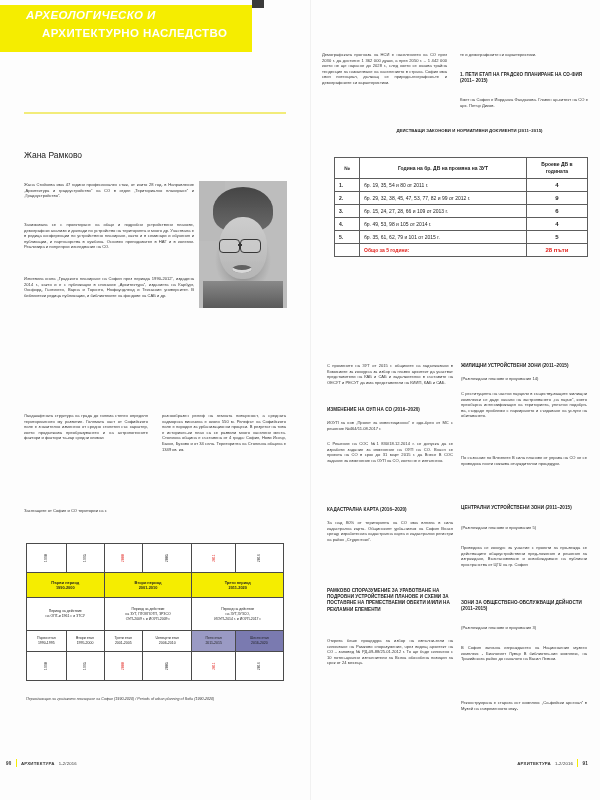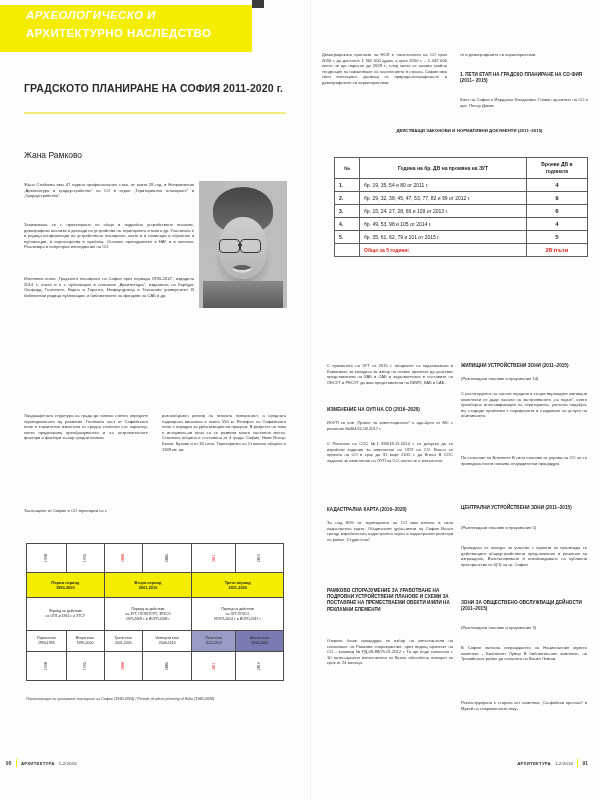--- a/index.html
+++ b/index.html
@@ -10,21 +10,21 @@
   
   .sheet{position:absolute;left:0;top:0;width:600px;height:800px;background:#fdfdfd;}
   .gutter{position:absolute;left:310px;top:0;width:1px;height:800px;background:#f1f1f1;}
 
   
   .banner{position:absolute;left:0;top:5px;width:252px;height:47px;background:#f5ed00;}
   .banner-notch{position:absolute;left:252px;top:0px;width:12px;height:8px;background:#3b3b3b;}
   .banner-l1,.banner-l2{position:absolute;left:26px;color:#ffffff;font-weight:700;
     font-size:11.5px;letter-spacing:.4px;font-family:"Liberation Sans",sans-serif;}
   .banner-l1{top:9px;font-style:italic;}
-  .banner-l2{top:27px;}
+  .banner-l2{top:27px;margin-left:16px;}
 
   
   .art-title{position:absolute;left:24px;top:82px;width:265px;font-size:10.5px;
     font-weight:600;color:#2a2a2a;letter-spacing:.1px;}
   .title-rule{position:absolute;left:24px;top:112px;width:262px;height:2px;background:#f2ec7a;}
 
   .author{position:absolute;left:24px;top:150px;font-size:8.5px;color:#222;font-weight:500;}
 
   
   .portrait{position:absolute;left:199px;top:181px;width:88px;height:127px;
@@ -97,21 +97,20 @@
 
 <div class="page">
   <div class="sheet"></div>
   <div class="gutter"></div>
 
   <div class="banner"></div>
   <div class="banner-notch"></div>
   <div class="banner-l1">АРХЕОЛОГИЧЕСКО И</div>
   <div class="banner-l2">АРХИТЕКТУРНО НАСЛЕДСТВО</div>
 
-  <div class="art-title">ГРАДСКОТО ПЛАНИРАНЕ НА СОФИЯ 2011-2020 г.</div>
   <div class="title-rule"></div>
   <div class="author">Жана Рамково</div>
 
   <div class="portrait">
     <div class="p-bg"></div>
     <div class="p-hair"></div>
     <div class="p-face"></div>
     <div class="p-gl l"></div>
     <div class="p-gl r"></div>
     <div class="p-gbridge"></div>

